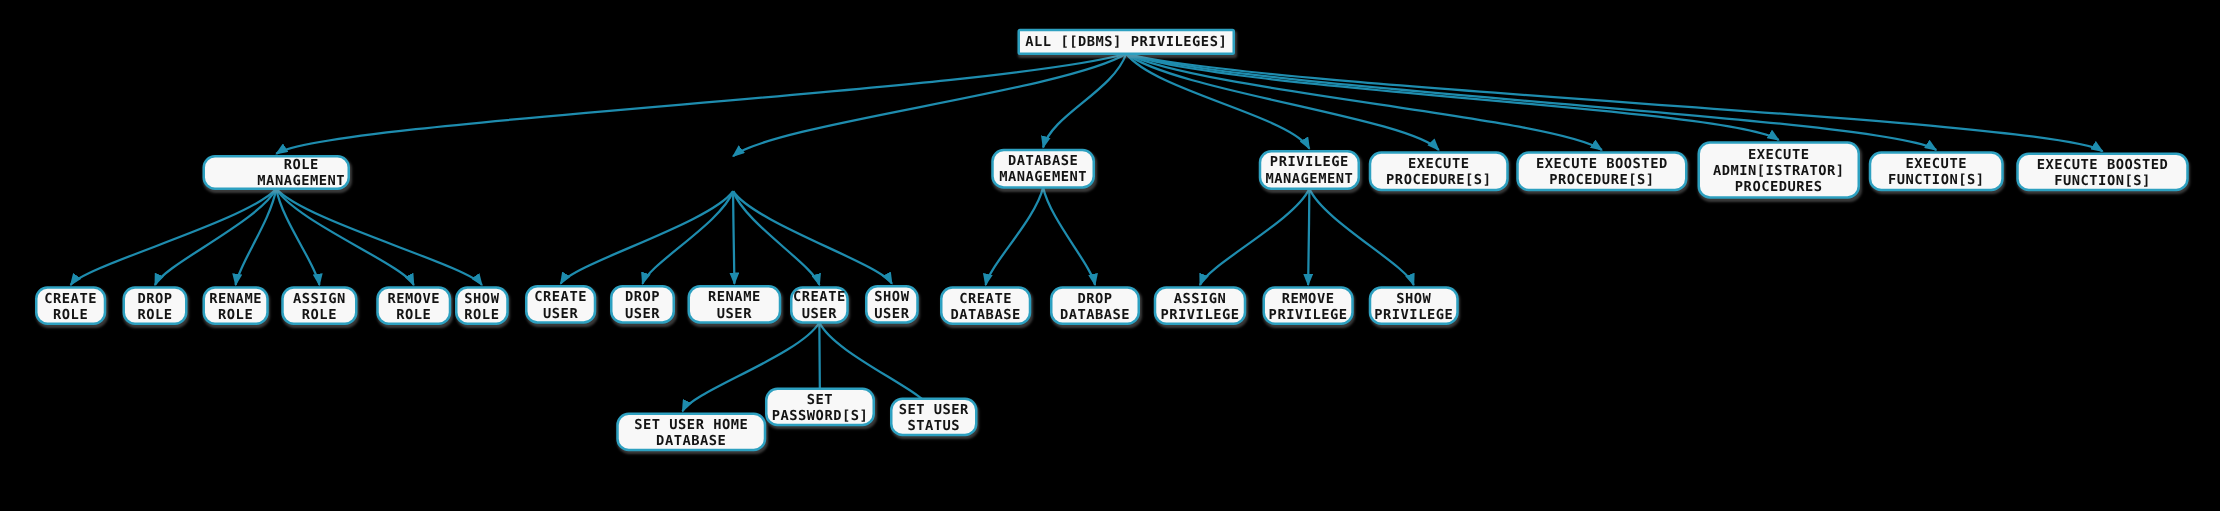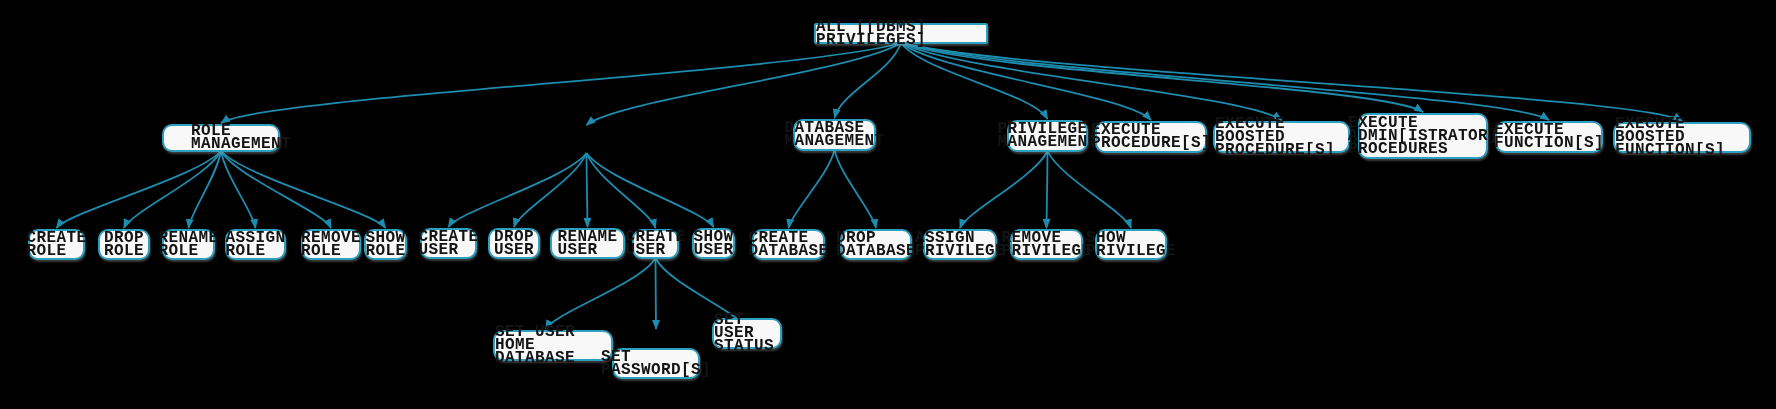--- a/index.html
+++ b/index.html
@@ -9,32 +9,31 @@
     background:var(--bg,#000);
     overflow:hidden;
     font-family:"DejaVu Sans Mono", monospace;
   }
   #edge-layer{position:absolute;left:0;top:0;width:100%;height:100%;}
   .edge{fill:none;stroke:var(--edge,#1e8cae);stroke-width:1.8px;}
   .node{
     position:absolute;
     box-sizing:border-box;
     display:flex;align-items:center;justify-content:center;
-    text-align:left;
+    text-align:center;
     white-space:pre-line;
     background:var(--nodebg,#f8f8f8);
     border:2px solid var(--nodeborder,#2da0c0);
     border-radius:10px;
     color:var(--text,#141414);
     font-weight:bold;
-    font-size:16px;
+    font-size:11px;
     line-height:13px;
     letter-spacing:0.4px;
     box-shadow:1px 2px 2px rgba(170,170,170,0.35);
-    font-family:Liberation Mono, monospace;
   }
   .node.sharp{border-radius:2px;}
 </style>
 </head>
 <body>
 
 <div id="stage">
   <svg id="edge-layer" xmlns="http://www.w3.org/2000/svg" viewBox="0 0 1776 409">
     <defs>
       <marker id="arrow" viewBox="0 0 10 8" refX="9" refY="4" markerWidth="10" markerHeight="8" markerUnits="userSpaceOnUse" orient="auto">
@@ -115,17 +114,17 @@
     <div class="node" style="left: 840px; top: 229px; width: 72px; height: 31px;">DROP
 DATABASE</div>
     <div class="node" style="left: 923px; top: 229px; width: 74px; height: 31px;">ASSIGN
 PRIVILEGE</div>
     <div class="node" style="left: 1010px; top: 229px; width: 73px; height: 31px;">REMOVE
 PRIVILEGE</div>
     <div class="node" style="left: 1095px; top: 229px; width: 72px; height: 31px;">SHOW
 PRIVILEGE</div>
     <div class="node" style="left: 493px; top: 330px; width: 120px; height: 31px;">SET USER HOME
 DATABASE</div>
-    <div class="node" style="left: 612px; top: 348px; width: 88px; height: 31px;">SET
+    <div class="node" style="left: 612px; top: 310px; width: 88px; height: 31px;">SET
 PASSWORD[S]</div>
     <div class="node" style="left: 712px; top: 318px; width: 70px; height: 31px;">SET USER
 STATUS</div>
   </div>
 
 </body></html>

